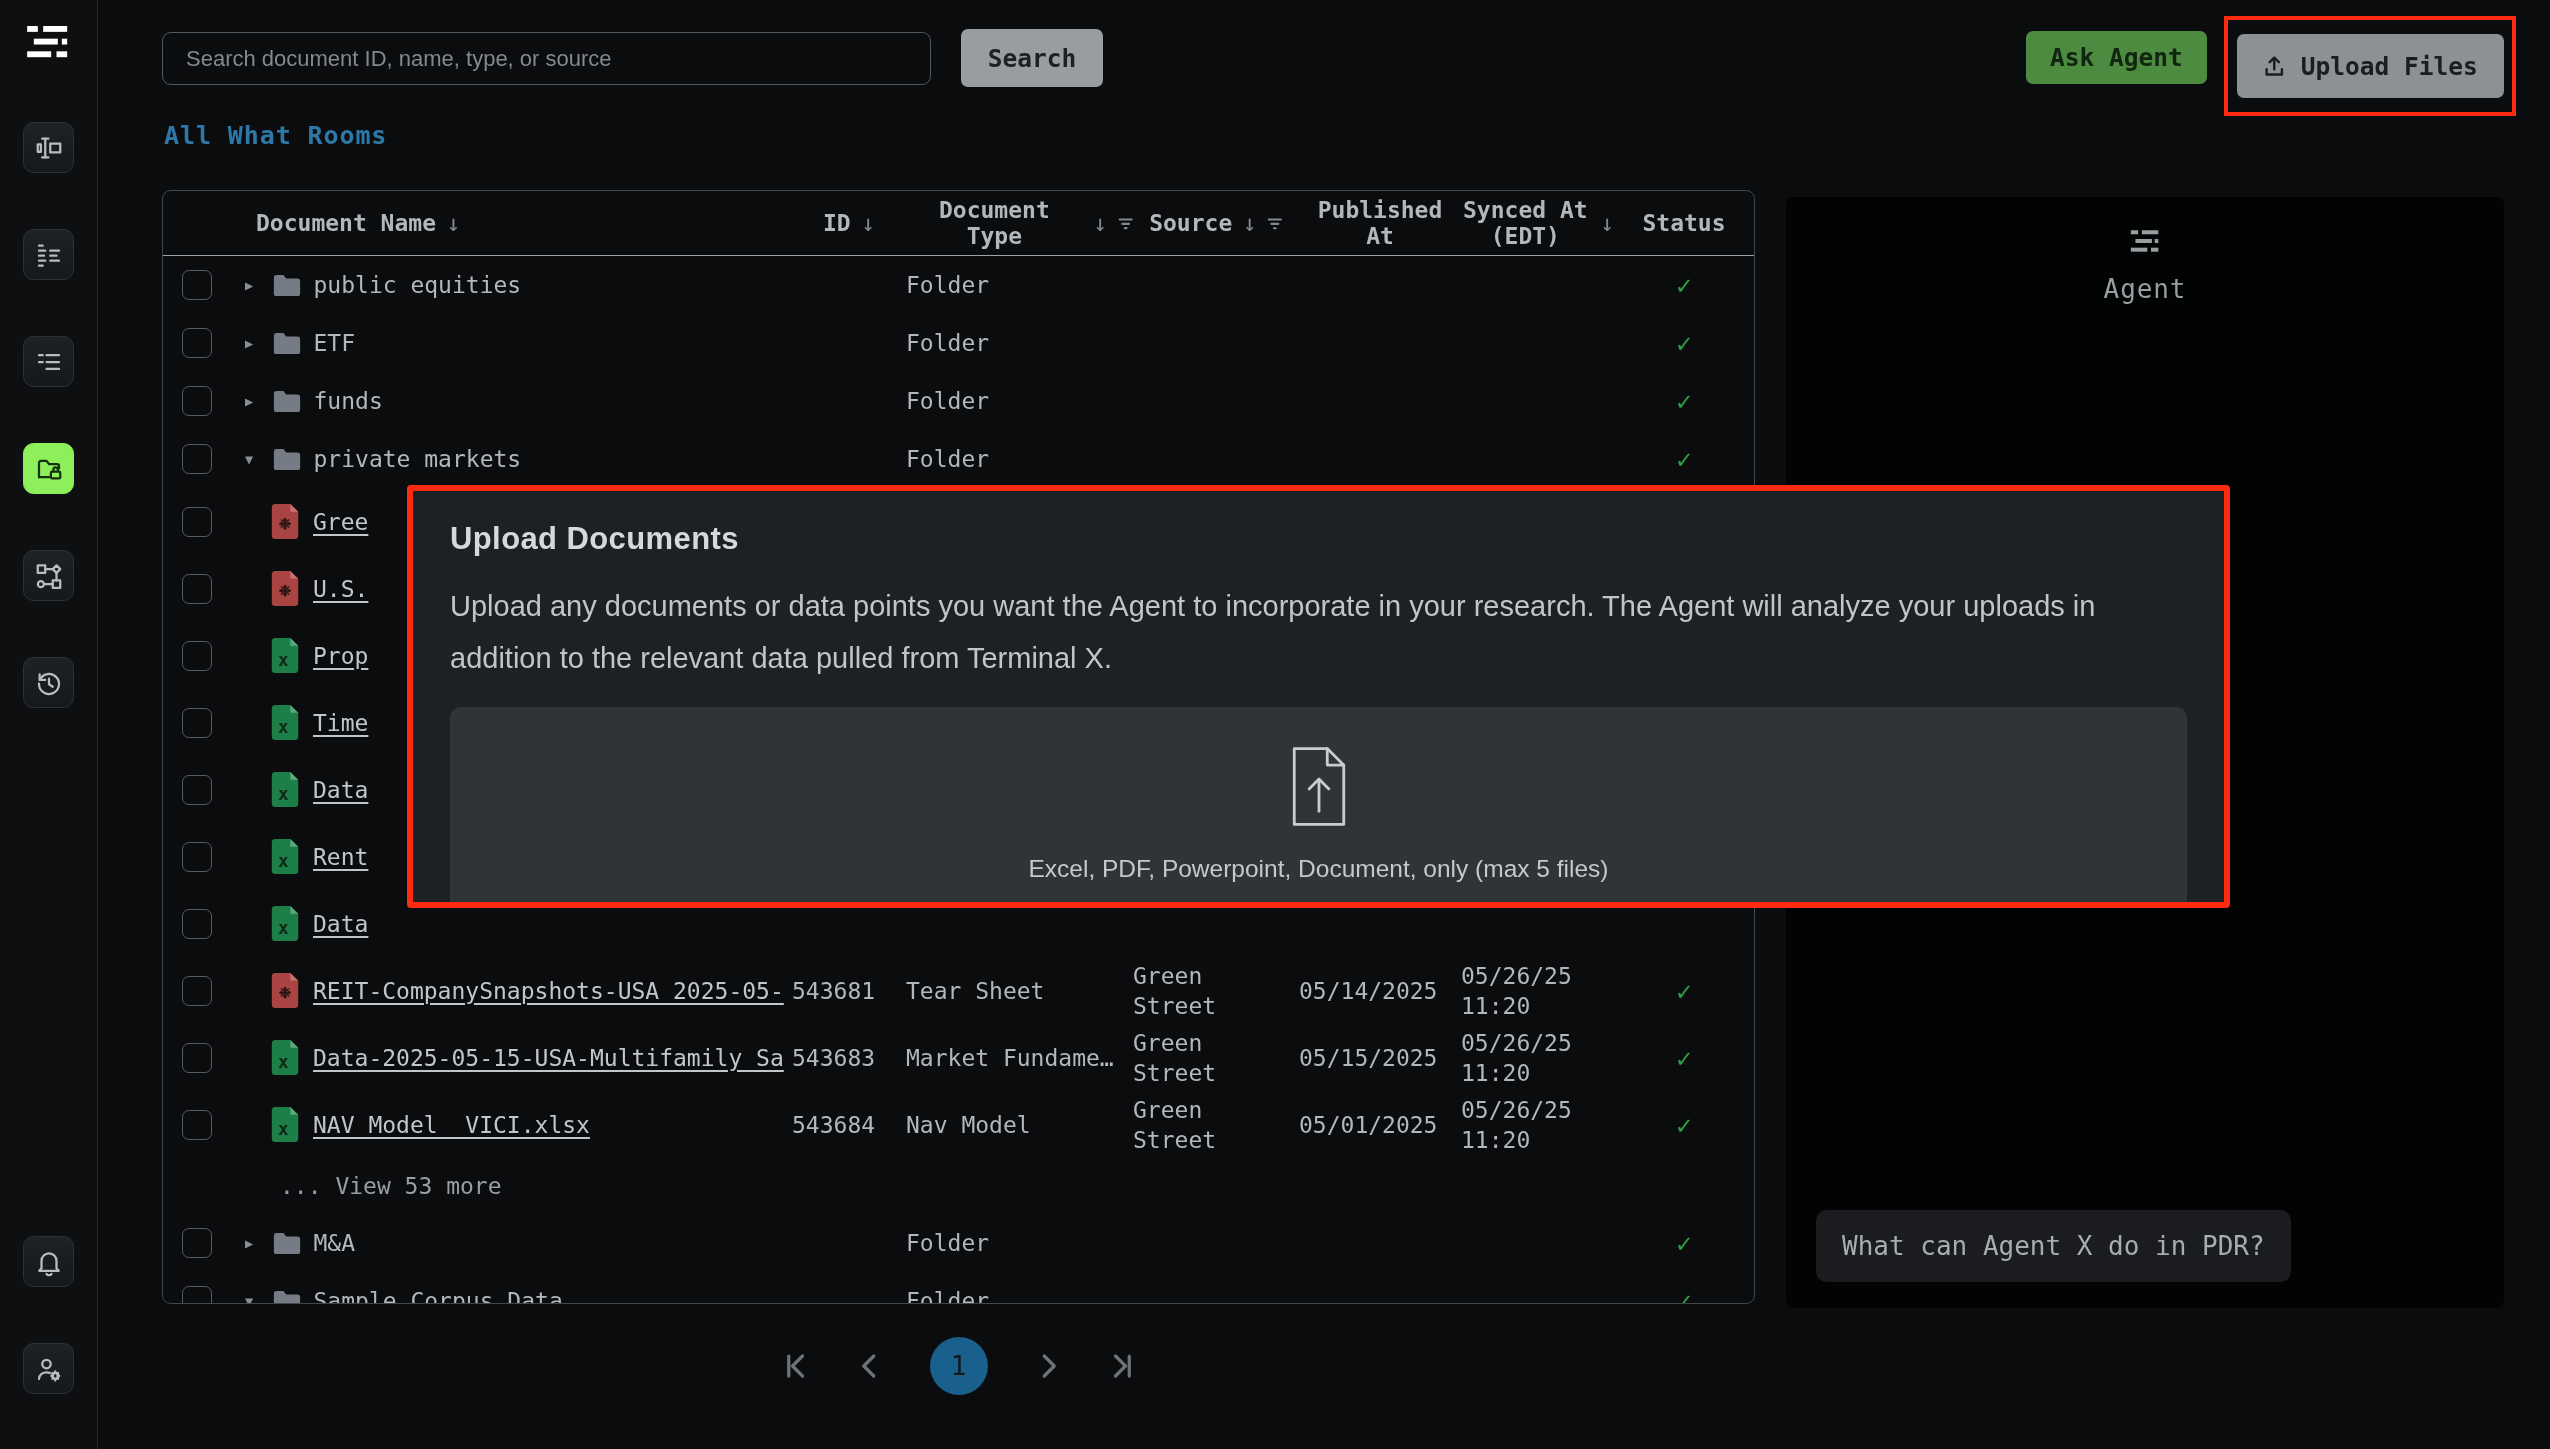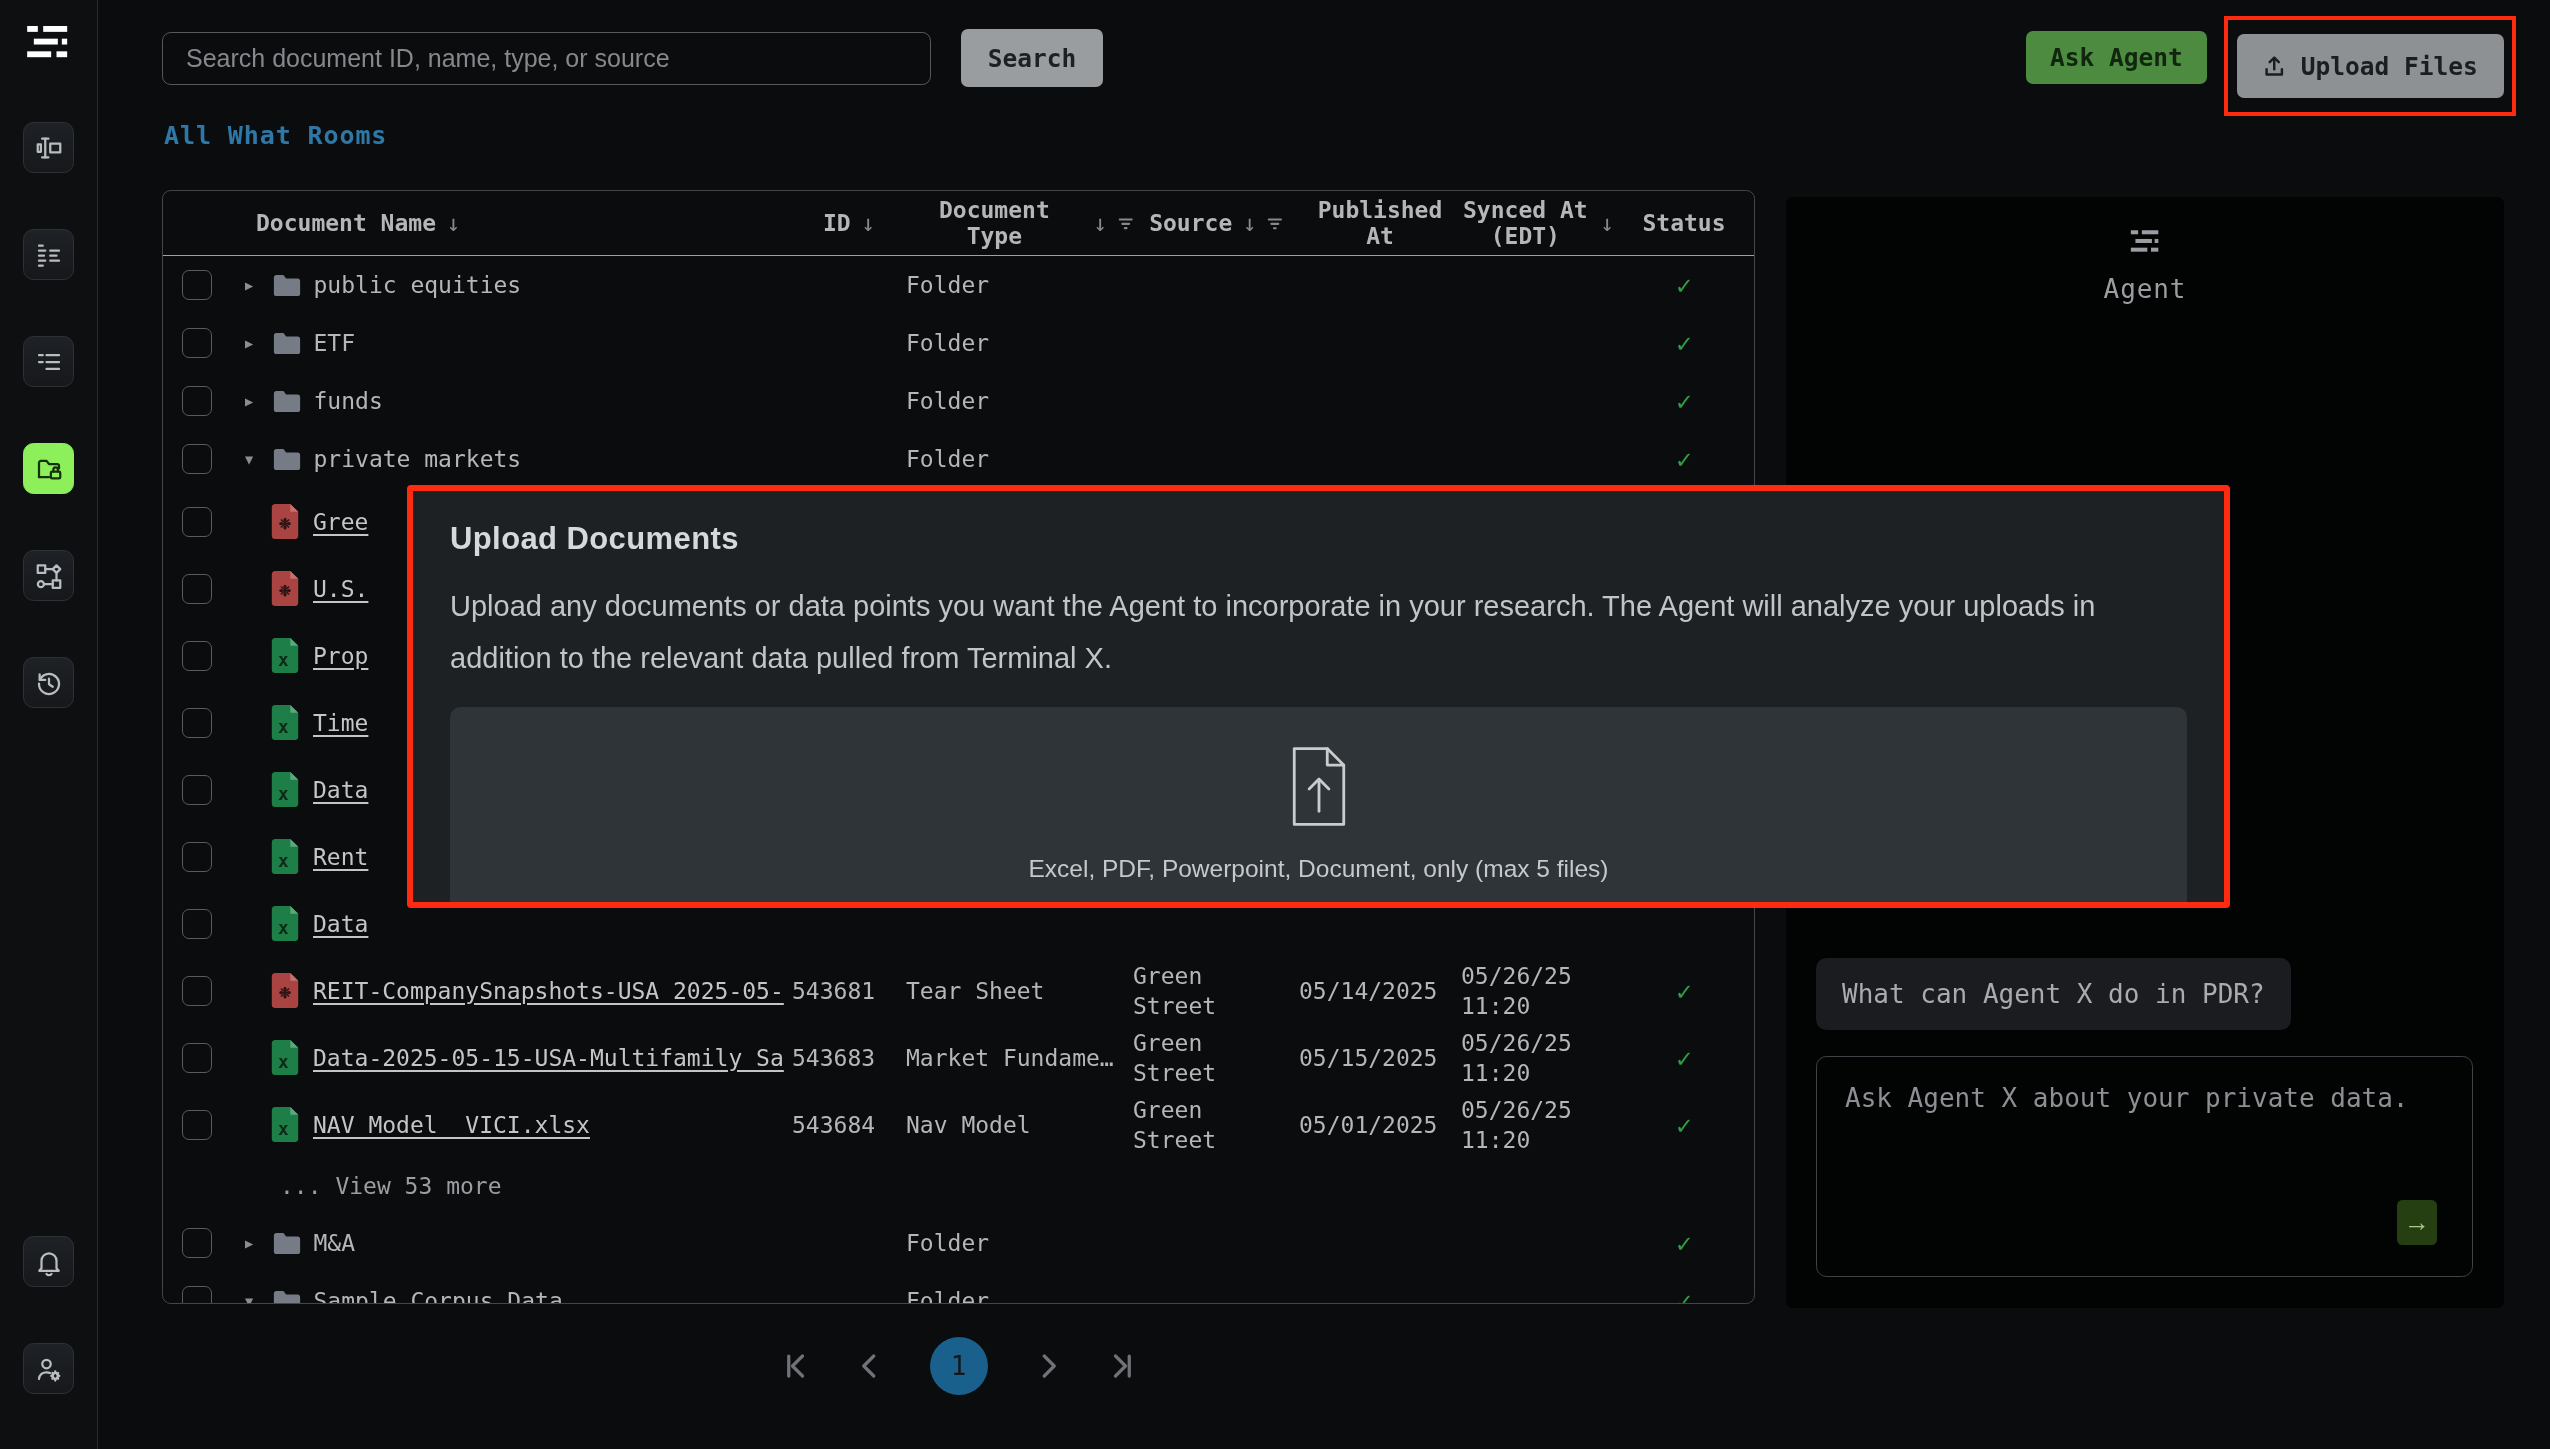--- a/index.html
+++ b/index.html
@@ -25,21 +25,21 @@
              border:0.9px solid #2e3236; display:flex; align-items:center; justify-content:center; }
   .nav-btn svg { width:30px; height:30px; stroke:#b9bcc0; fill:none; stroke-width:1.8; stroke-linecap:round; stroke-linejoin:round; }
   .nav-btn.active { background:#8df05a; border-color:#8df05a; }
   .nav-btn.active svg { stroke:#14320c; }
   .sidebar .spacer { flex:1; }
   .nav-btn.bottom { margin-top:0; margin-bottom:56px; }
 
   
   .search-input { position:absolute; left:162px; top:32px; width:769px; height:53px;
                   background:transparent; border:1.7px solid #55585d; border-radius:8.7px;
-                  color:#0f766e; font-family:var(--sans); font-size:25px; padding:0 23px; outline:none; }
+                  color:#0f766e; font-family:var(--sans); font-size:22px; padding:0 23px; outline:none; }
   .search-input::placeholder { color:#85888c; }
   .btn { border:none; border-radius:7px; font-family:var(--mono); font-weight:bold;
          font-size:24.5px; display:flex; align-items:center; justify-content:center; cursor:pointer; }
   .search-btn { position:absolute; left:961px; top:29px; width:142px; height:58px;
                 background:#9a9da0; color:#1e2023; }
   .ask-agent-btn { position:absolute; left:2026px; top:31px; width:181px; height:53px;
                    background:#4d8b40; color:#11260f; }
   .upload-outline { position:absolute; left:2224px; top:16px; width:292px; height:100px;
                     border:4.4px solid #fe2b10; display:flex; align-items:center; justify-content:center; }
   .upload-btn { width:267px; height:64px; background:#8e9194; color:#1b1d1f; gap:14px; }
@@ -593,24 +593,20 @@
         <rect x="7" y="9.5" width="18" height="4.4"></rect>
           <rect x="28" y="9.5" width="4" height="4.4"></rect>
         <rect x="2" y="19" width="18" height="4.4"></rect>
           <rect x="24" y="19" width="8" height="4.4"></rect>
       </g>
     </svg>
     <span>Agent</span>
   </div>
   <div class="agent-spacer"></div>
   <div class="agent-chip">What can Agent X do in PDR?</div>
-  <div class="agent-inputbox">
-    <textarea placeholder="Ask Agent X about your private data." style=""></textarea>
-    <button class="send-btn">→</button>
-  </div>
 </aside>
 
 <div class="modal">
   <div class="modal-title">Upload Documents</div>
   <div class="modal-desc">Upload any documents or data points you want the Agent to incorporate in your research. The Agent will analyze your uploads in addition to the relevant data pulled from Terminal X.</div>
   <div class="dropzone">
     <svg viewBox="0 0 80 100">
       <path d="M10 4 H50 L70 24 V96 H10 Z"></path>
       <path d="M50 4 V24 H70"></path>
       <path d="M40 80 V42"></path>

